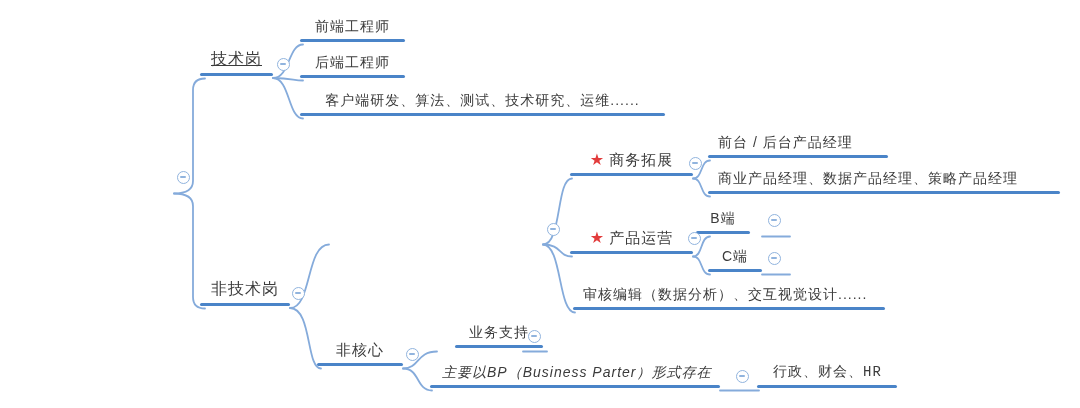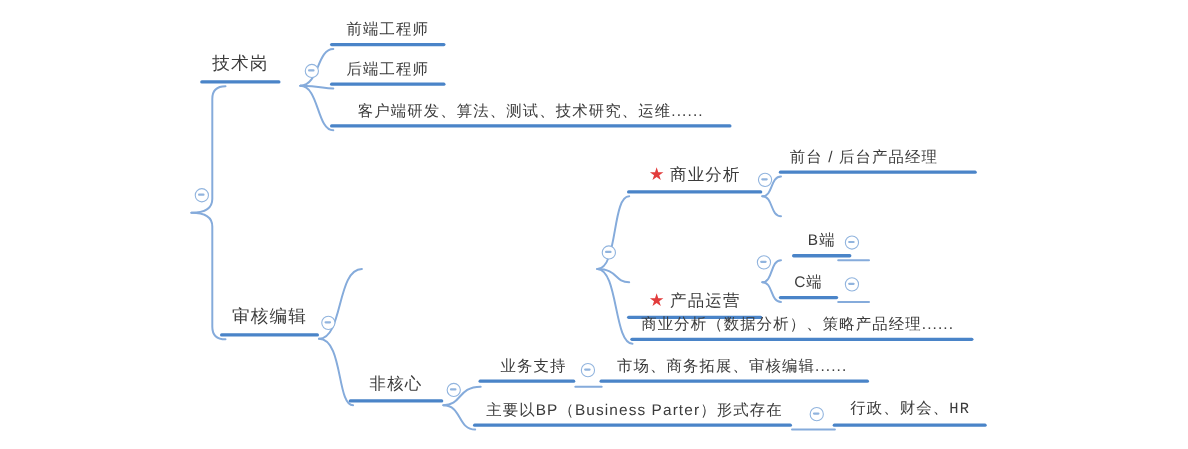--- a/index.html
+++ b/index.html
@@ -62,69 +62,69 @@
     <path d="M693,256.5 C703,256.5 700,274.5 710,274.5"></path>
     <path d="M762,236.5 L790,236.5"></path>
     <path d="M762,274.5 L790,274.5"></path>
     <path d="M403,368.5 C420,368.5 416,351.5 437,351.5"></path>
     <path d="M403,368.5 C420,368.5 416,390.5 432,390.5"></path>
     <path d="M523,351.5 L547,351.5"></path>
     <path d="M720,390.5 L759,390.5"></path>
   </svg>
 
 
-  <div class="node f16 center" style="left:182px;top:48px;width:73px;">
+  <div class="node f16 center" style="left:200px;top:48px;width:73px;text-decoration:underline;">
     <span class="lbl">技术岗</span>
   </div>
   <div class="node f16 center" style="left:200px;top:278px;width:90px;">
-    <span class="lbl">审核编辑</span>
+    <span class="lbl">非技术岗</span>
   </div>
 
   <div class="node f14 center" style="left:300px;top:16px;width:105px;">
     <span class="lbl">前端工程师</span>
   </div>
   <div class="node f14 center" style="left:300px;top:52px;width:105px;">
     <span class="lbl">后端工程师</span>
   </div>
   <div class="node f14 center" style="left:300px;top:90px;width:365px;">
     <span class="lbl">客户端研发、算法、测试、技术研究、运维......</span>
   </div>
 
 
   <div class="node f15 center" style="left:570px;top:149px;width:123px;">
-    <span class="star">★</span><span class="lbl">商业分析</span>
+    <span class="star">★</span><span class="lbl">商务拓展</span>
   </div>
   <div class="node f14" style="left:708px;top:132px;width:180px;padding-left:10px;">
     <span class="lbl">前台 / 后台产品经理</span>
   </div>
+  <div class="node f14" style="left:708px;top:168px;width:352px;padding-left:10px;">
+    <span class="lbl">商业产品经理、数据产品经理、策略产品经理</span>
+  </div>
 
-  <div class="node f15 center" style="left:570px;top:227px;width:123px;margin-top:36px;">
+  <div class="node f15 center" style="left:570px;top:227px;width:123px;">
     <span class="star">★</span><span class="lbl">产品运营</span>
   </div>
-  <div class="node f14 center" style="left:720px;top:208px;width:54px;">
+  <div class="node f14 center" style="left:696px;top:208px;width:54px;">
     <span class="lbl">B端</span>
   </div>
   <div class="node f14 center" style="left:708px;top:246px;width:54px;">
     <span class="lbl">C端</span>
   </div>
 
   <div class="node f14" style="left:573px;top:284px;width:312px;padding-left:10px;">
-    <span class="lbl">商业分析（数据分析）、策略产品经理......</span>
+    <span class="lbl">审核编辑（数据分析）、交互视觉设计......</span>
   </div>
 
   <div class="node f15 center" style="left:317px;top:339px;width:86px;">
     <span class="lbl">非核心</span>
   </div>
-  <div class="node f14 center" style="left:435px;top:322px;width:88px;text-align:right;">
+  <div class="node f14 center" style="left:455px;top:322px;width:88px;">
     <span class="lbl">业务支持</span>
   </div>
-  <div class="node f14" style="left:545px;top:322px;width:245px;padding-left:16px;">
-    <span class="lbl">市场、商务拓展、审核编辑......</span>
-  </div>
-  <div class="node f14" style="left:430px;top:362px;width:290px;padding-left:12px;">
+  <div class="node f14" style="left:430px;top:362px;width:290px;padding-left:12px;font-style:italic;">
     <span class="lbl">主要以BP（Business Parter）形式存在</span>
   </div>
   <div class="node f14" style="left:757px;top:362px;width:140px;padding-left:16px;font-family:Liberation Mono, monospace;">
     <span class="lbl">行政、财会、HR</span>
   </div>
 
   <div class="badge" style="left:176.5px;top:170.5px;">
       <span class="minus"></span>
     </div>
   <div class="badge" style="left:276.5px;top:57.5px;">

